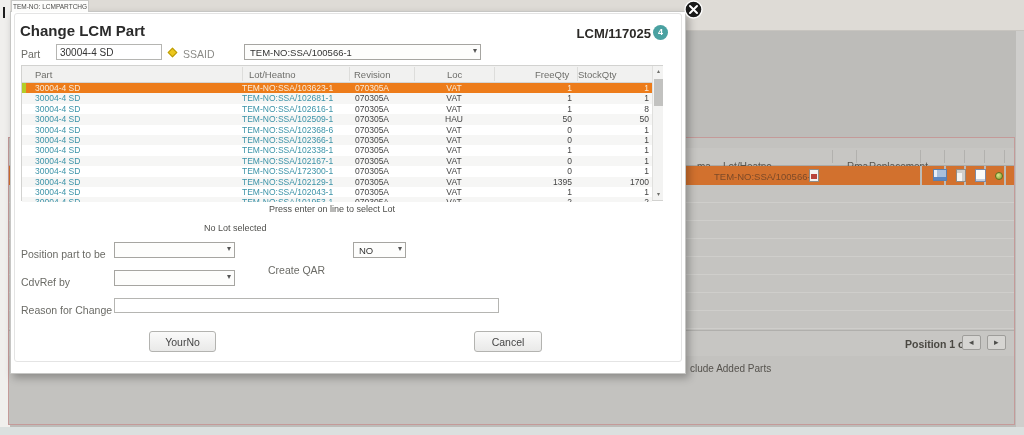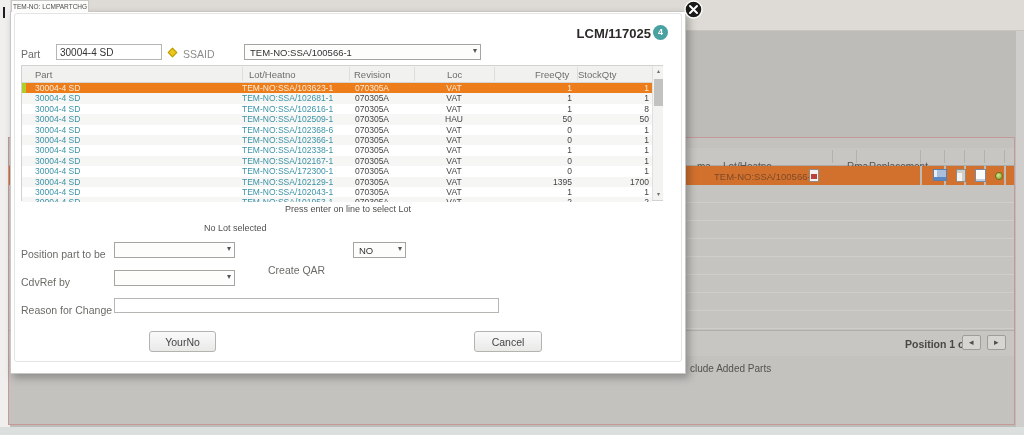--- a/index.html
+++ b/index.html
@@ -109,21 +109,21 @@
   .trow .c5 { width:75px; text-align:right; padding-right:3px; }
   .trow.sel { background:#ed7c1a; }
   .trow.sel .c0, .trow.sel .c1, .trow.sel .c2, .trow.sel .c3, .trow.sel .c4, .trow.sel .c5 { color:#f9ecda; }
   .rowflag { position:absolute; left:0; top:0; width:4px; height:100%; background:#b3cd27; }
   #lot-scrollbar { left:630px; top:0; width:11px; height:134px; background:#f3f3f2; border-left:1px solid #e0e0de; }
   .sb-arrow { position:absolute; left:0; width:11px; height:11px; font-size:6px; color:#6e6e6a; text-align:center; line-height:11px; }
   #sb-up { top:0; } #sb-up::after { content:"\25B4"; }
   #sb-down { bottom:0; } #sb-down::after { content:"\25BE"; }
   #sb-thumb { position:absolute; left:1px; top:13px; width:9px; height:27px; background:#c2c2c0; }
 
-  #lot-hint { left:16px; top:192px; width:642px; text-align:center; font-size:9px; color:#4f4f4c; }
+  #lot-hint { left:0; top:192px; width:642px; text-align:center; font-size:9px; color:#4f4f4c; }
   #no-lot { left:193px; top:211px; font-size:9px; color:#4f4f4c; }
 
   #replaced-label { left:10px; top:236px; }
   #replaced-dd { left:103px; top:230px; width:121px; height:16px; }
   #qar-label { left:257px; top:252px; }
   #qar-dd { left:342px; top:230px; width:53px; height:16px; }
   #caused-label { left:10px; top:264px; }
   #caused-dd { left:103px; top:258px; width:121px; height:16px; }
   #reason-label { left:10px; top:292px; }
   #reason-input { left:103px; top:286px; width:385px; height:15px; border:1px solid #b5b5b2; background:#fff;
@@ -210,20 +210,21 @@
   <span id="bg-pos">Position 1 of 1</span>
   <span class="pager-btn" id="pager-prev"></span>
   <span class="pager-btn" id="pager-next"></span>
 </div>
 <span class="abs" id="bg-include">clude Added Parts</span>
 
 <div class="abs" id="dlg-tab">TEM-NO: LCMPARTCHG</div>
 
 <div class="abs" id="dialog">
   <div class="abs" id="dlg-inner"></div>
+  <div class="abs" id="dlg-title">Change LCM Part</div>
   <div class="abs" id="dlg-ref">LCM/117025</div>
   <div class="badge" id="dlg-badge">4</div>
 
   <span class="fld-label" id="part-label">Part</span>
   <input class="abs" id="part-input" value="30004-4 SD" style="">
   <span class="abs" id="ssaid-diamond"></span>
   <span class="fld-label" id="ssaid-label">SSAID</span>
   <div class="abs dd" id="ssa-select">
     <span class="dd-value">TEM-NO:SSA/100566-1</span>
   </div>

